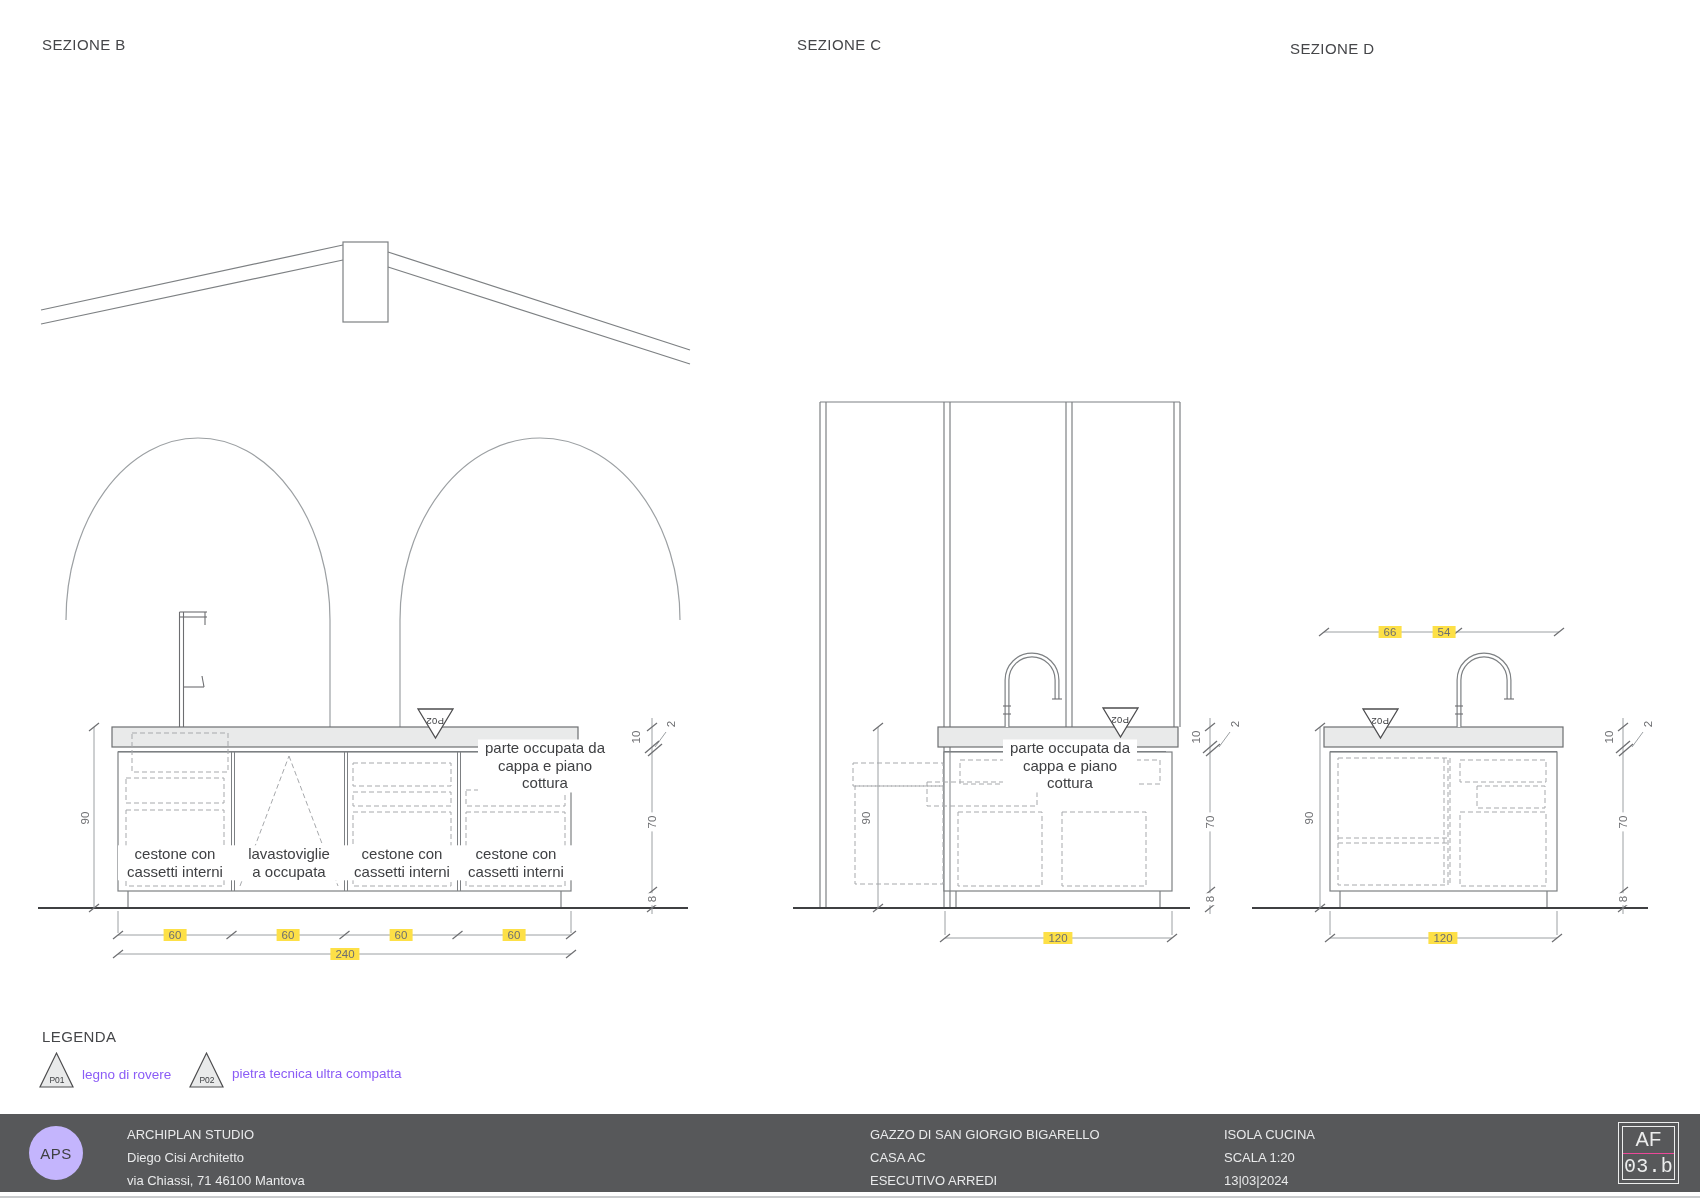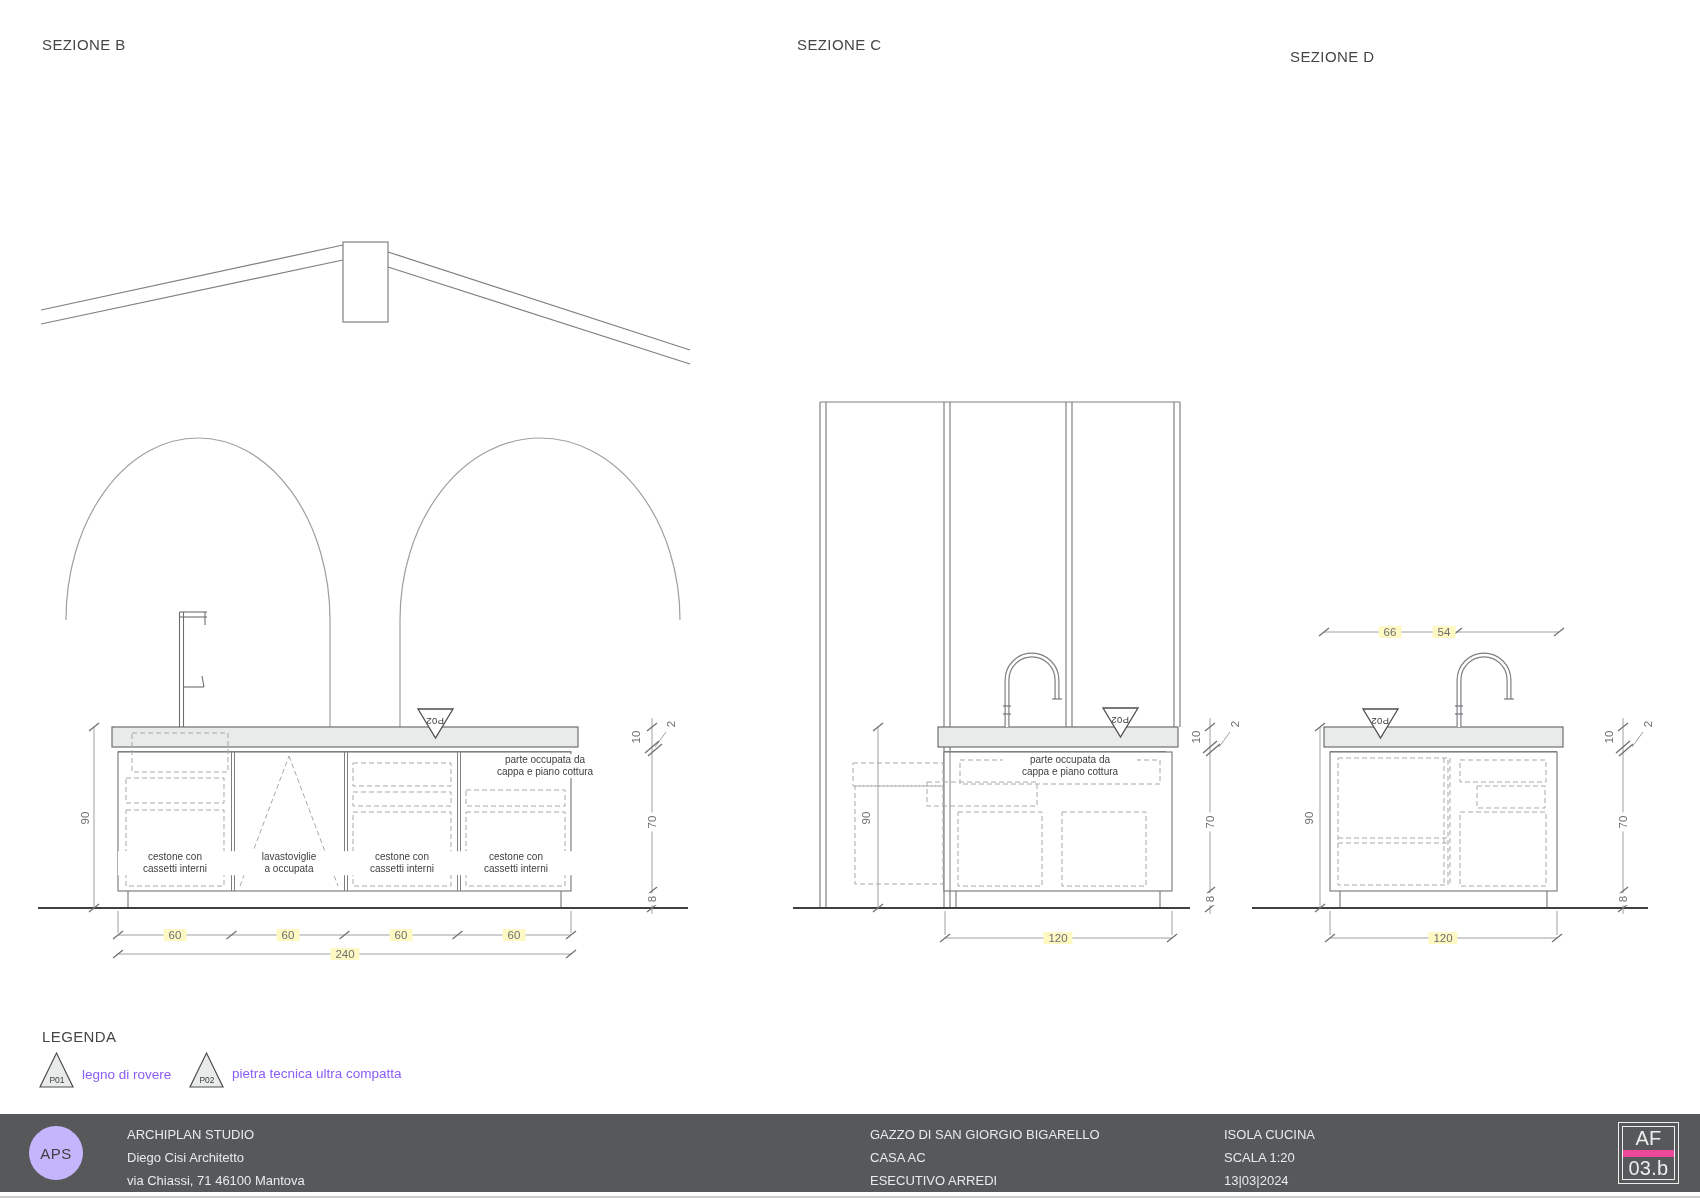--- a/index.html
+++ b/index.html
@@ -1,42 +1,42 @@
 <!DOCTYPE html>
 <html><head>
 <meta charset="utf-8">
 <style>
   html,body{margin:0;padding:0;background:#ffffff;}
   #sheet{position:relative;width:1700px;height:1202px;background:#ffffff;overflow:hidden;
          font-family:"Liberation Sans",sans-serif;color:#3f4043;}
   #linework{position:absolute;left:0;top:0;}
   .sec-title{position:absolute;font-size:15px;letter-spacing:.4px;color:#454649;white-space:nowrap;}
-  .lbl{position:absolute;font-size:10px;line-height:1.18;color:#3f4043;text-align:center;
+  .lbl{position:absolute;font-size:15px;line-height:1.18;color:#3f4043;text-align:center;
        white-space:pre-line;background:#ffffff;padding:0 2px;transform:translate(-50%,-50%);}
-  .dimh{position:absolute;font-size:11.5px;color:#6d6e71;background:#fef9c3;padding:0 5px;
+  .dimh{position:absolute;font-size:11.5px;color:#6d6e71;background:#fde047;padding:0 5px;
         transform:translate(-50%,-50%);white-space:nowrap;}
   .dimv{position:absolute;font-size:11.5px;color:#6d6e71;background:#ffffff;padding:0 3px;
         transform:translate(-50%,-50%) rotate(-90deg);white-space:nowrap;}
   .mk{position:absolute;font-size:9.5px;color:#3f4043;transform:translate(-50%,-50%) rotate(180deg);
       white-space:nowrap;letter-spacing:.3px;}
   .legend-heading{position:absolute;font-size:15px;letter-spacing:.4px;color:#454649;}
   .legend-label{position:absolute;font-size:13.5px;color:#8b5cf6;white-space:nowrap;}
   .legend-code{position:absolute;font-size:8.5px;color:#3f4043;transform:translate(-50%,-50%);}
   #footer{position:absolute;left:0;top:1114px;width:1700px;height:78px;background:#57585a;}
   .f-col{position:absolute;top:9px;font-size:13px;line-height:23px;color:#e9eaeb;white-space:nowrap;}
   #aps-circle{position:absolute;left:29px;top:12px;width:54px;height:54px;border-radius:50%;
               background:#c4b5fd;display:flex;align-items:center;justify-content:center;
               font-size:15px;letter-spacing:.5px;color:#3f4042;}
   #code-box{position:absolute;left:1618px;top:8px;width:61px;height:62px;border:1.5px solid #eceded;
             box-sizing:border-box;}
   #code-box-inner{position:absolute;left:3px;top:3px;right:3px;bottom:3px;border:1px solid #eceded;
             display:flex;flex-direction:column;}
   .code-cell{flex:1;display:flex;align-items:center;justify-content:center;
              font-size:20px;color:#eceded;letter-spacing:.3px;}
-  .code-cell.bottom{border-top:7px solid #ec4899;}
+  .code-cell.bottom{border-top:1px solid #ec4899;font-family:Liberation Mono, monospace;}
   #bottom-strip{position:absolute;left:0;top:1196px;width:1700px;height:2px;background:#c9cbcd;}
 </style>
 </head>
 <body>
 
 <div id="sheet">
 
   <svg id="linework" width="1700" height="1202" viewBox="0 0 1700 1202">
 
     <g fill="none" stroke="#7d8083" stroke-width="1.2">
@@ -250,21 +250,21 @@
   <div class="mk" style="left:1120px;top:720px">P02</div>
   <div class="lbl" style="left:1070px;top:766px;width:130px">parte occupata da
 cappa e piano cottura</div>
   <div class="dimv" style="left:866px;top:818px">90</div>
   <div class="dimv" style="left:1196px;top:737px">10</div>
   <div class="dimv" style="left:1235px;top:724px">2</div>
   <div class="dimv" style="left:1210px;top:822px">70</div>
   <div class="dimv" style="left:1210px;top:899px">8</div>
   <div class="dimh" style="left:1058px;top:938px">120</div>
 
-  <div class="sec-title" style="left:1290px;top:48px">SEZIONE D</div>
+  <div class="sec-title" style="left:1290px;top:40px">SEZIONE D</div>
   <div class="mk" style="left:1380px;top:721px">P02</div>
   <div class="dimh" style="left:1390px;top:632px">66</div>
   <div class="dimh" style="left:1444px;top:632px">54</div>
   <div class="dimv" style="left:1309px;top:818px">90</div>
   <div class="dimv" style="left:1609px;top:737px">10</div>
   <div class="dimv" style="left:1648px;top:724px">2</div>
   <div class="dimv" style="left:1623px;top:822px">70</div>
   <div class="dimv" style="left:1623px;top:899px">8</div>
   <div class="dimh" style="left:1443px;top:938px">120</div>
 

